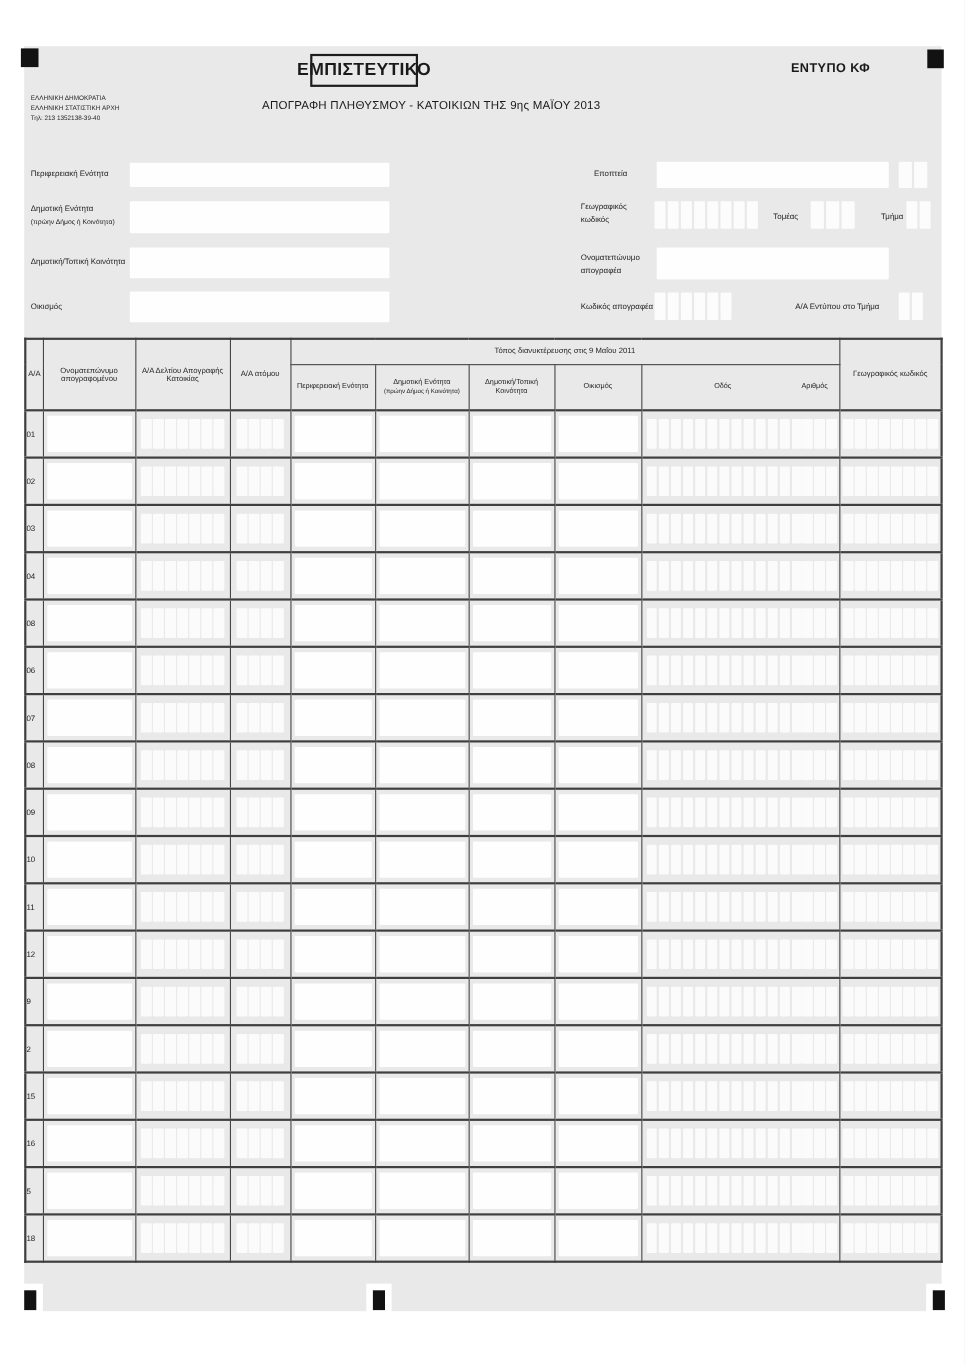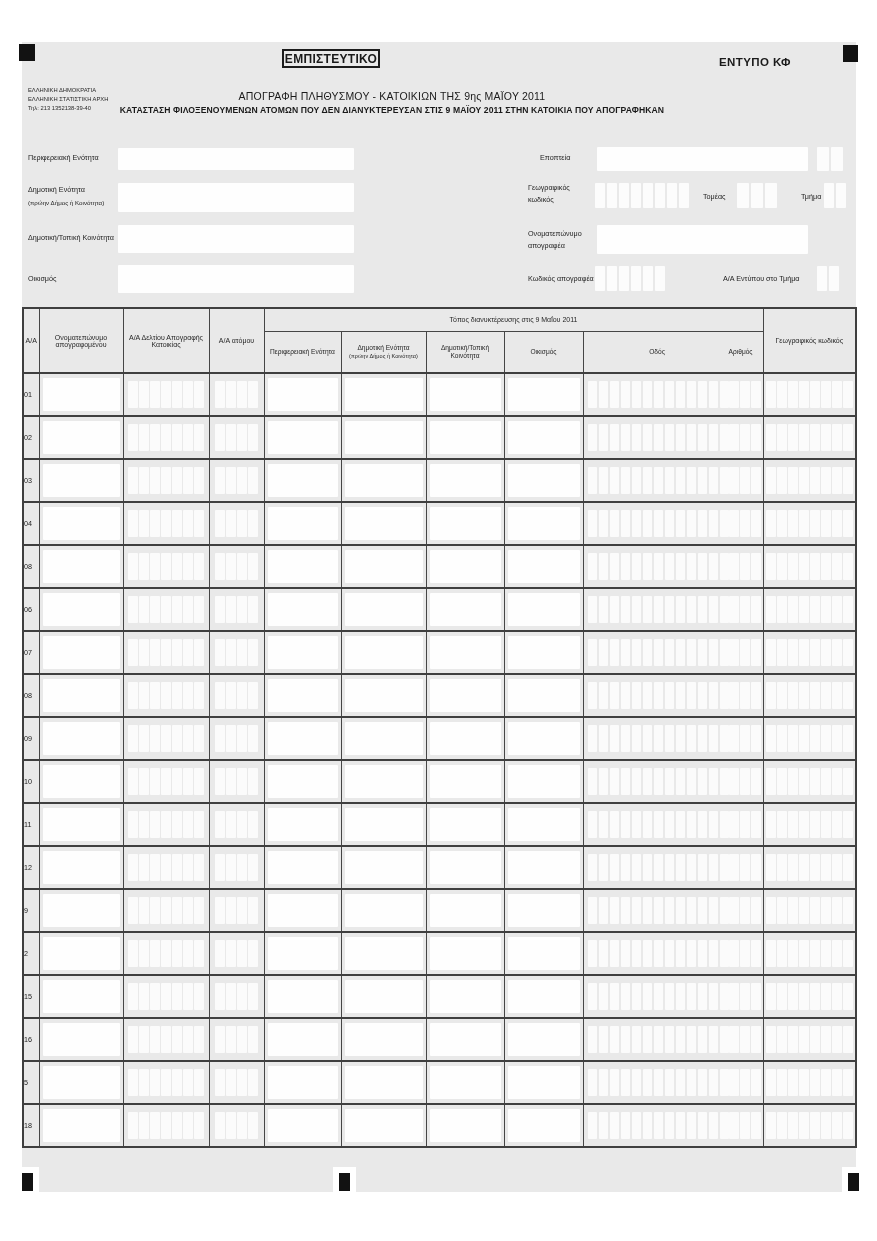--- a/index.html
+++ b/index.html
@@ -9,23 +9,23 @@
     background: #ffffff;
     font-family: "Liberation Sans", sans-serif;
     color: #1a1a1a;
     overflow: hidden;
   }
   .sheet { position: absolute; left: 22px; top: 42px; width: 834px; height: 1150px; background: #e9e9e9; }
   .mark { position: absolute; background: #121212; }
   .pad  { position: absolute; background: #ffffff; }
 
   .conf-box {
-    position: absolute; left: 282px; top: 49px; width: 98px; height: 19px;
+    position: absolute; left: 282px; top: 49px; width: 98px; height: 30px;
     border: 2px solid #1c1c1c; display: flex; align-items: center; justify-content: center;
-    font-size: 12px; font-weight: bold; letter-spacing: .3px; background: #e9e9e9;
+    font-size: 16px; font-weight: bold; letter-spacing: .3px; background: #e9e9e9;
   }
   .form-code {
     position: absolute; left: 700px; top: 56px; width: 110px;
     text-align: center; font-size: 11.5px; font-weight: bold; letter-spacing: .4px;
   }
   .agency { position: absolute; left: 28px; top: 86px; font-size: 5.8px; line-height: 9px; color: #2a2a2a; }
   .titles { position: absolute; left: 112px; top: 90px; width: 560px; text-align: center; }
   .titles .t1 { font-size: 10.5px; letter-spacing: .2px; margin-bottom: 3px; }
   .titles .t2 { font-size: 8.6px; font-weight: bold; letter-spacing: .1px; }
 
@@ -84,22 +84,21 @@
   </div>
   <div class="form-code">ΕΝΤΥΠΟ ΚΦ</div>
 
   <div class="agency">
     <div>ΕΛΛΗΝΙΚΗ ΔΗΜΟΚΡΑΤΙΑ</div>
     <div>ΕΛΛΗΝΙΚΗ ΣΤΑΤΙΣΤΙΚΗ ΑΡΧΗ</div>
     <div>Τηλ: 213 1352138-39-40</div>
   </div>
 
   <div class="titles">
-    <div class="t1">ΑΠΟΓΡΑΦΗ ΠΛΗΘΥΣΜΟΥ - ΚΑΤΟΙΚΙΩΝ ΤΗΣ 9ης ΜΑΪΟΥ 2011</div>
-    <div class="t2">ΚΑΤΑΣΤΑΣΗ  ΦΙΛΟΞΕΝΟΥΜΕΝΩΝ ΑΤΟΜΩΝ ΠΟΥ ΔΕΝ ΔΙΑΝΥΚΤΕΡΕΥΣΑΝ ΣΤΙΣ 9 ΜΑΪΟΥ 2011 ΣΤΗΝ ΚΑΤΟΙΚΙΑ ΠΟΥ ΑΠΟΓΡΑΦΗΚΑΝ</div>
+    <div class="t1">ΑΠΟΓΡΑΦΗ ΠΛΗΘΥΣΜΟΥ - ΚΑΤΟΙΚΙΩΝ ΤΗΣ 9ης ΜΑΪΟΥ 2013</div>
   </div>
 
   <div class="lbl" style="left:28px;top:153px">Περιφερειακή Ενότητα</div>
   <div class="wfield" style="left:118px;top:148px;width:236px;height:22px"></div>
 
   <div class="lbl" style="left:28px;top:185px">Δημοτική Ενότητα</div>
   <div class="lbl2" style="left:28px;top:199px">(πρώην Δήμος ή Κοινότητα)</div>
   <div class="wfield" style="left:118px;top:183px;width:236px;height:29px"></div>
 
   <div class="lbl" style="left:28px;top:233px">Δημοτική/Τοπική Κοινότητα</div>

